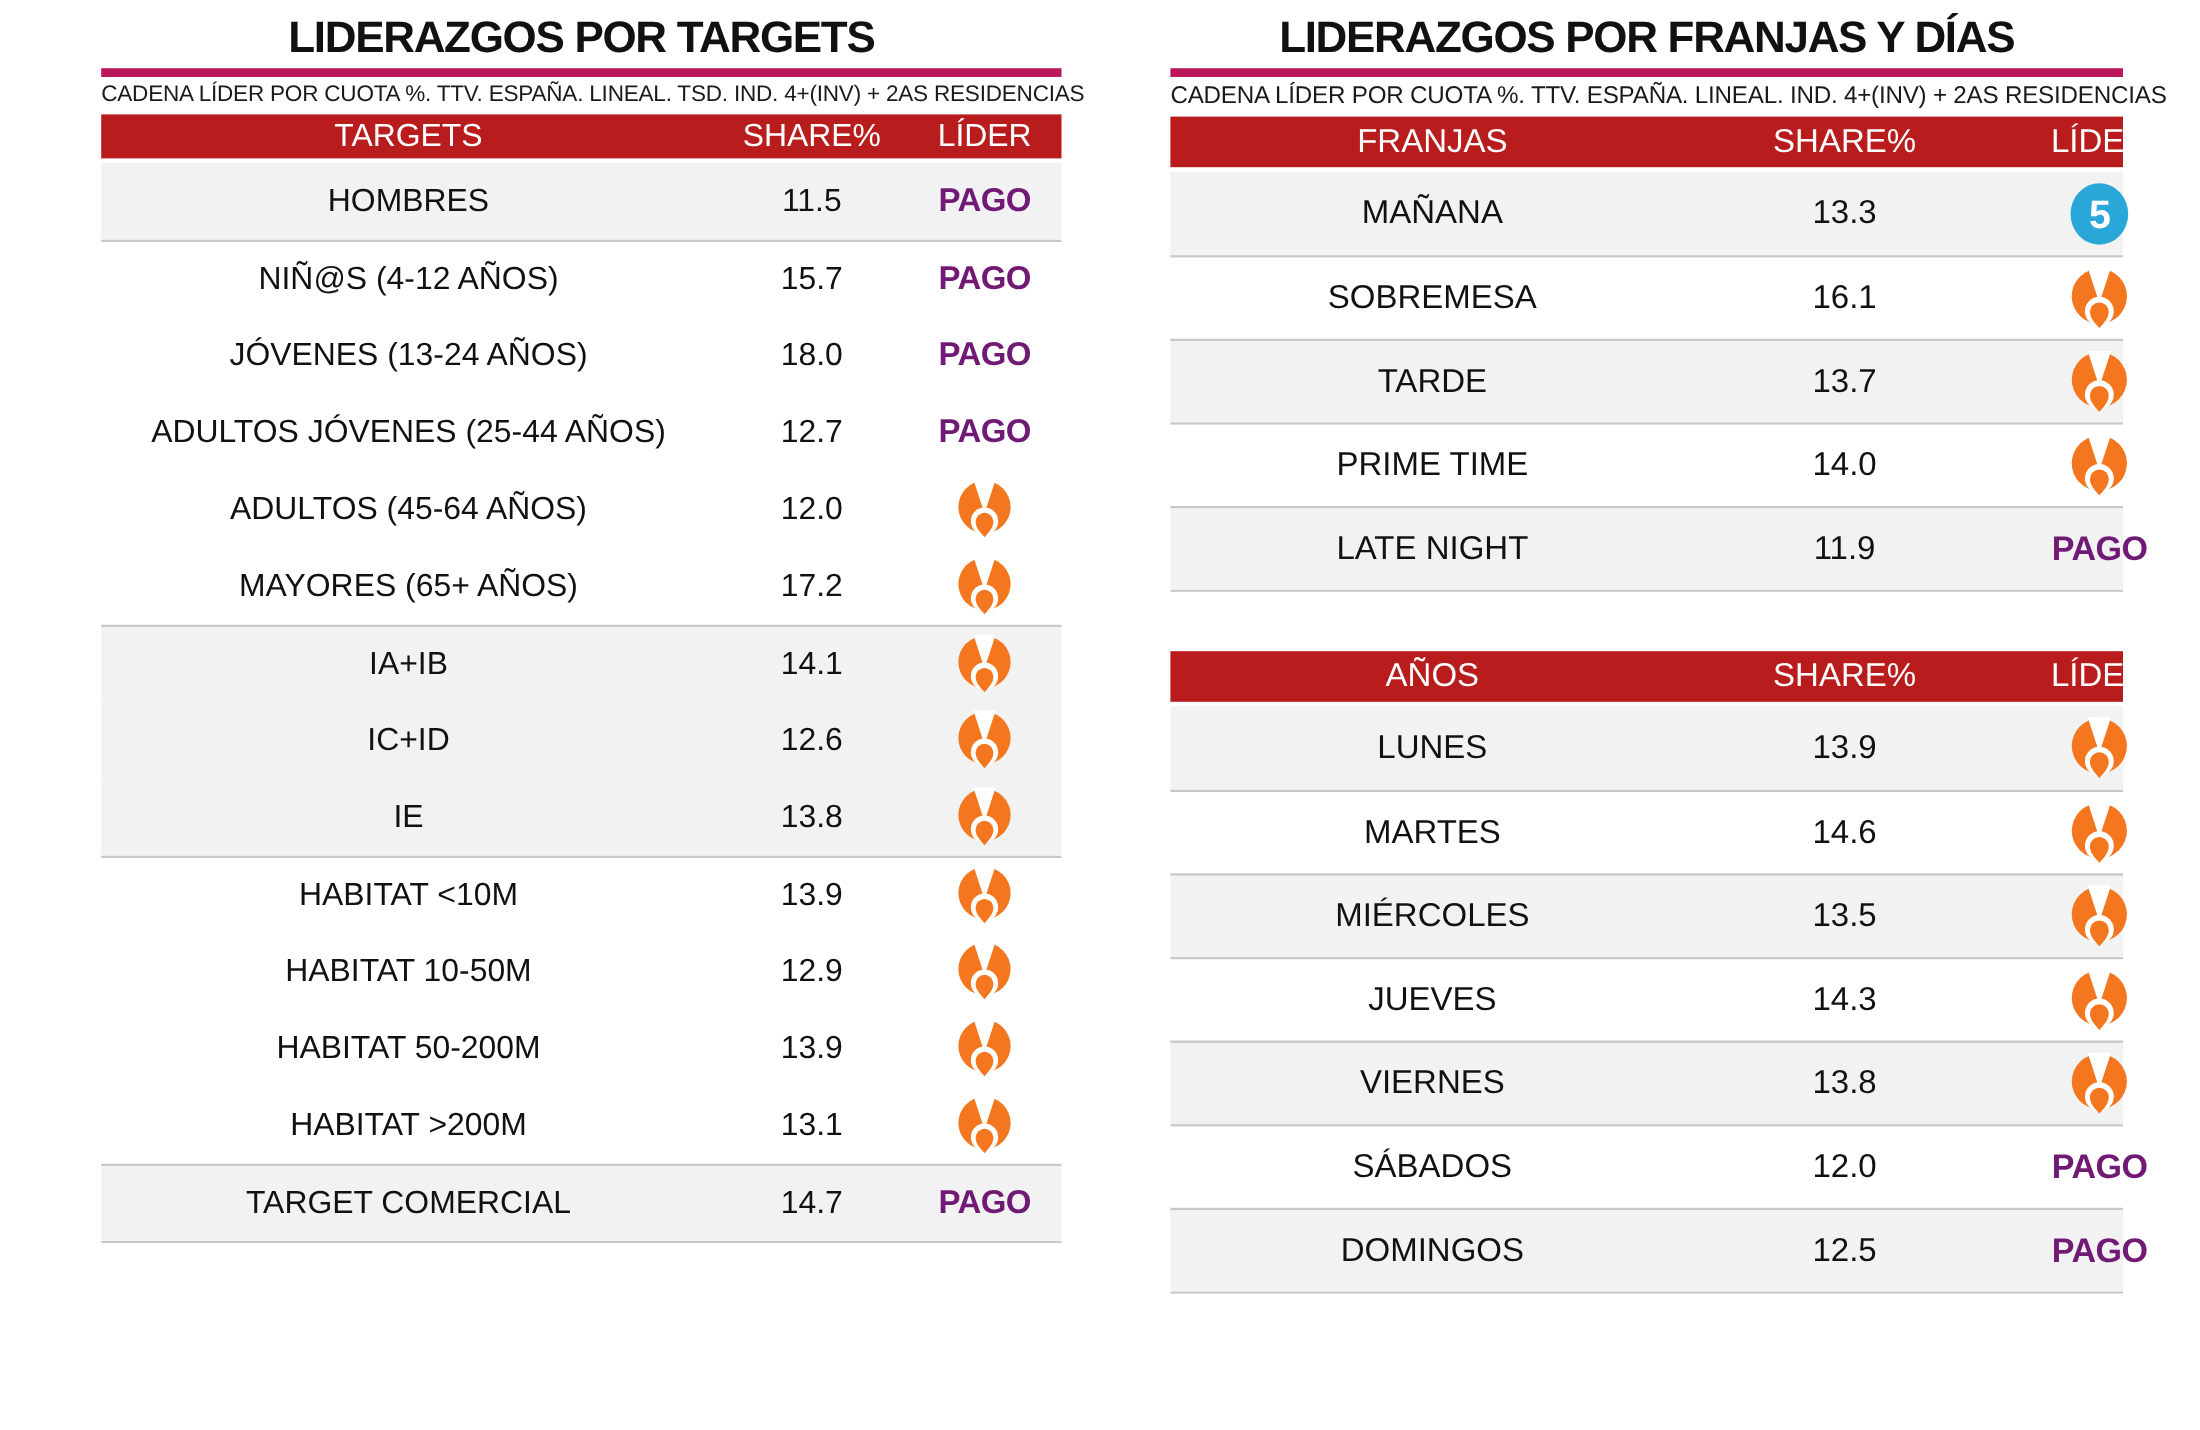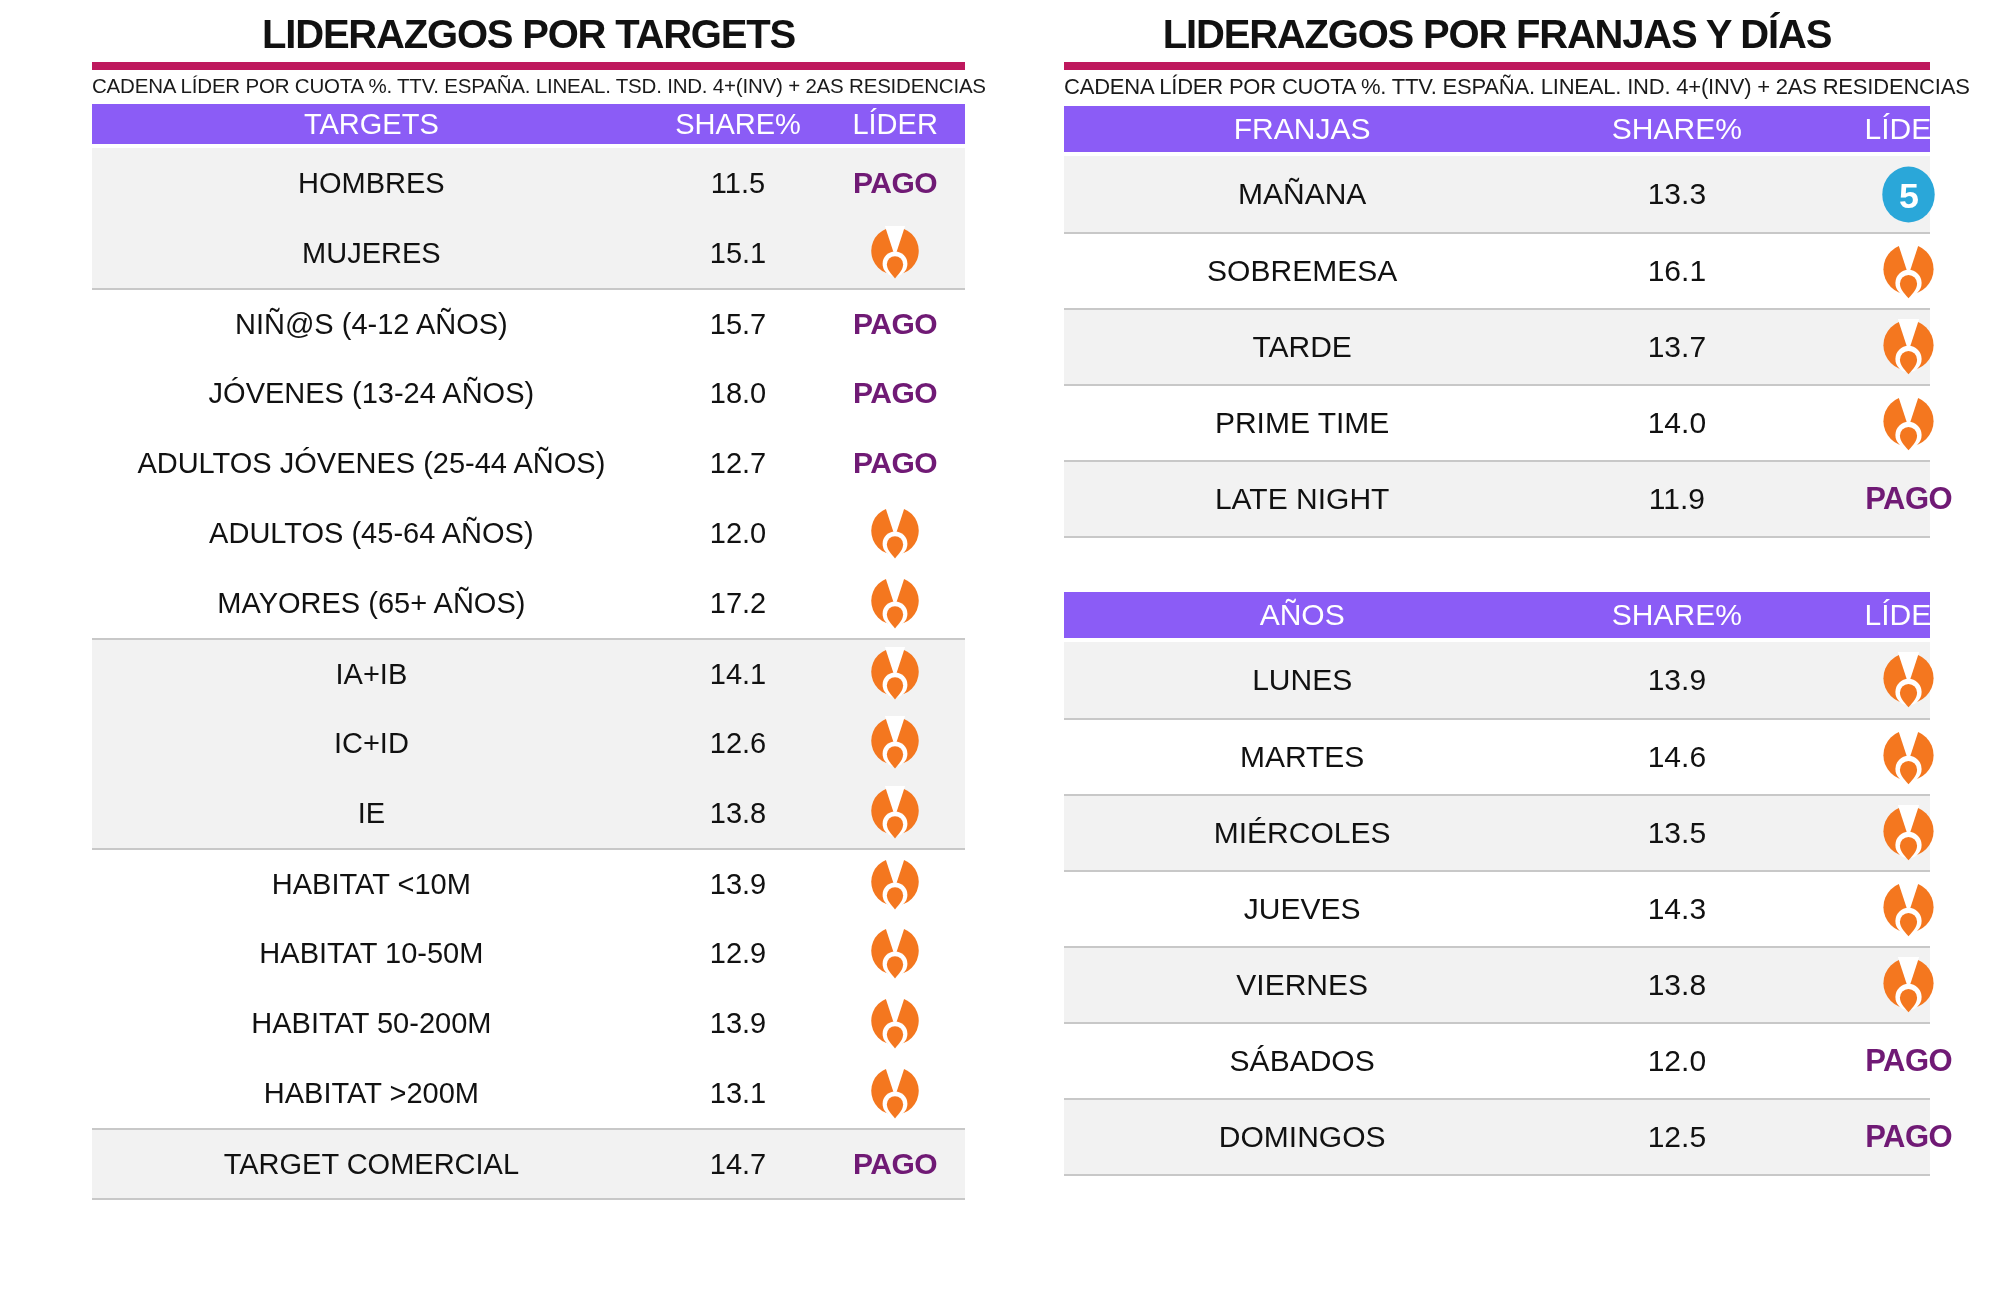--- a/index.html
+++ b/index.html
@@ -15,21 +15,21 @@
     letter-spacing: -1.2px; padding-bottom: 5px; border-bottom: 8px solid #be185d;
     white-space: nowrap;
   }
   .panel-subtitle {
     font-size: 20.5px; text-align: center; white-space: nowrap;
     padding: 4px 0 6px; letter-spacing: -0.2px; color: #1a1a1a;
   }
   #right-panel .panel-subtitle { font-size: 22px; }
 
   .thead {
-    background: #8b5cf6; color: #ffffff; height: 40px;
+    background: #b91c1c; color: #ffffff; height: 40px;
     display: grid; align-items: center; font-size: 29px; font-weight: 400;
   }
   #right-panel .thead { height: 46px; font-size: 30px; }
 
   .grid-left  { grid-template-columns: 64% 20% 16%; }
   .grid-right { grid-template-columns: 55% 23% 22%; gap: 37px; }
 
   .cell { text-align: center; }
 
   .rows { margin-top: 4px; border-bottom: 2px solid #c8c8c8; }
@@ -57,32 +57,20 @@
     <div class="cell">TARGETS</div>
     <div class="cell">SHARE%</div>
     <div class="cell">LÍDER</div>
   </div>
   <div class="rows" id="targets-rows">
       <div class="row grid-left gray">
         <div class="cell">HOMBRES</div>
         <div class="cell">11.5</div>
         <div class="cell"><span class="pago">PAGO</span></div>
       </div>
-      <div class="row grid-left gray">
-        <div class="cell">MUJERES</div>
-        <div class="cell">15.1</div>
-        <div class="cell">
-          <svg class="logo" viewBox="0 0 100 100" role="img" aria-label="Antena 3">
-            <circle cx="50" cy="46" r="44" fill="#f4771f"></circle>
-            <polygon points="50,57 30,-4 70,-4" fill="#ffffff"></polygon>
-            <circle cx="50" cy="70" r="23" fill="#ffffff"></circle>
-            <path d="M50,97 C41,87 35,80 35,71 A15,15 0 1 1 65,71 C65,80 59,87 50,97 Z" fill="#f4771f"></path>
-          </svg>
-        </div>
-      </div>
       <div class="row grid-left sep">
         <div class="cell">NIÑ@S (4-12 AÑOS)</div>
         <div class="cell">15.7</div>
         <div class="cell"><span class="pago">PAGO</span></div>
       </div>
       <div class="row grid-left">
         <div class="cell">JÓVENES (13-24 AÑOS)</div>
         <div class="cell">18.0</div>
         <div class="cell"><span class="pago">PAGO</span></div>
       </div>

